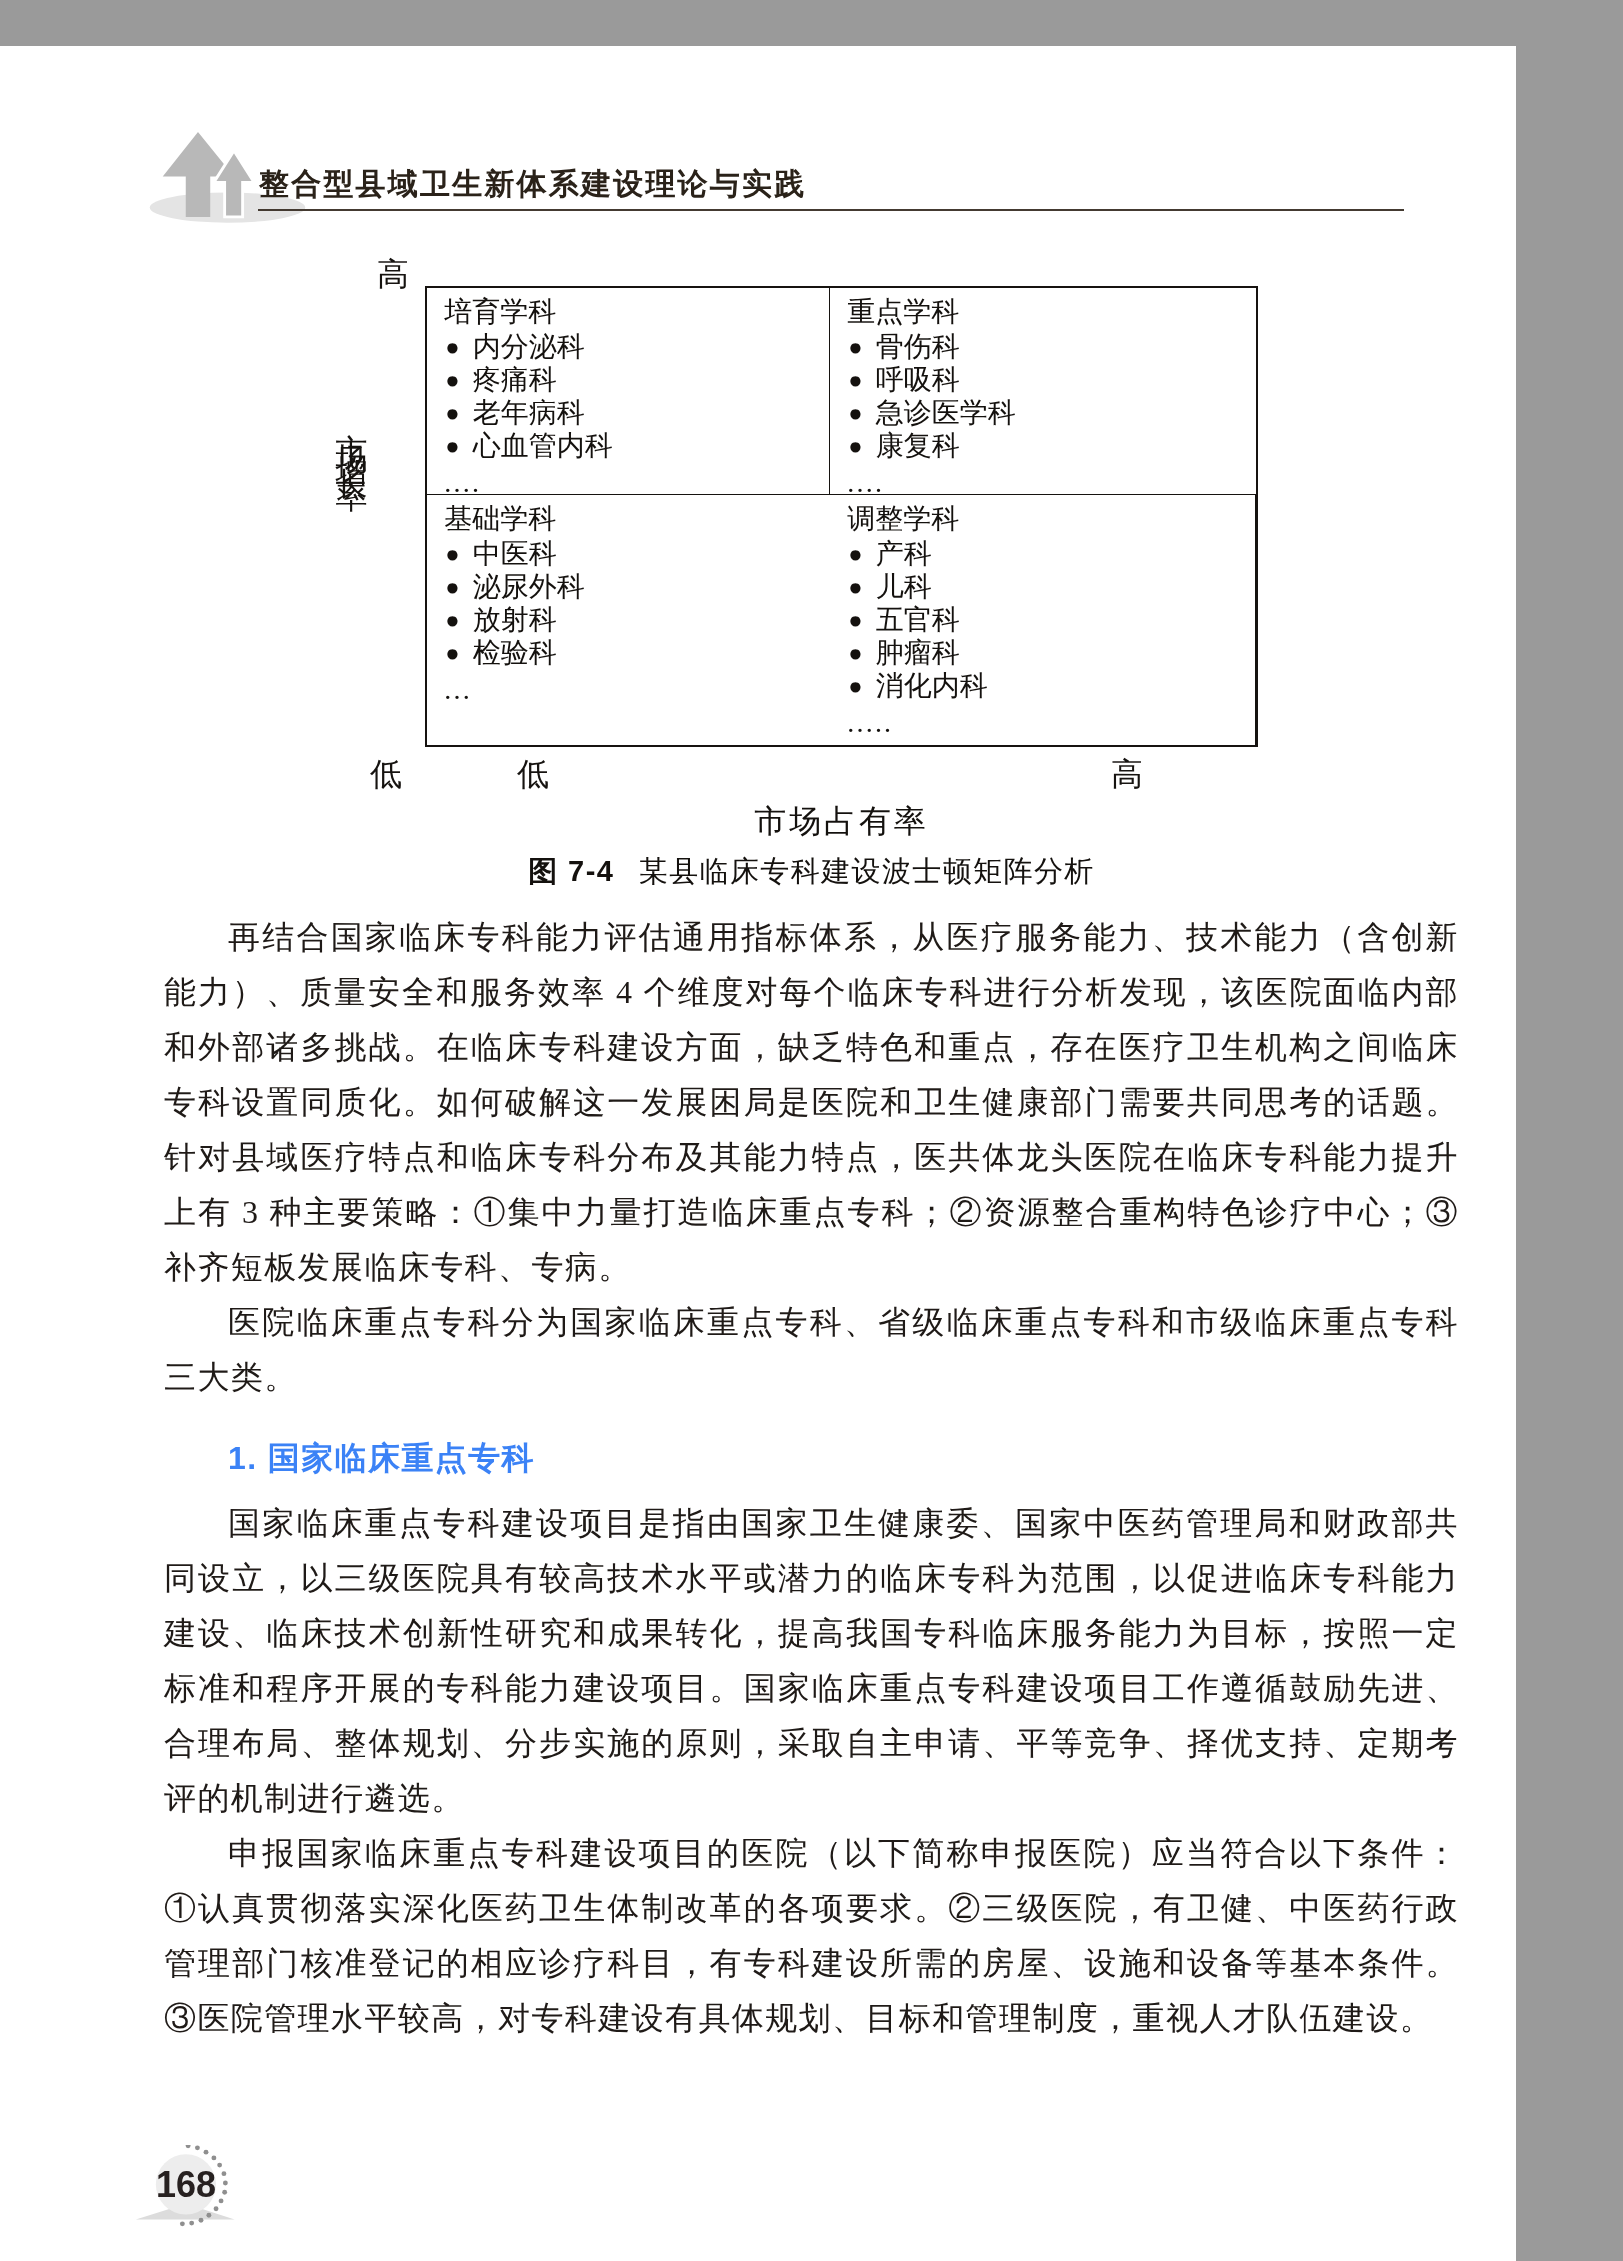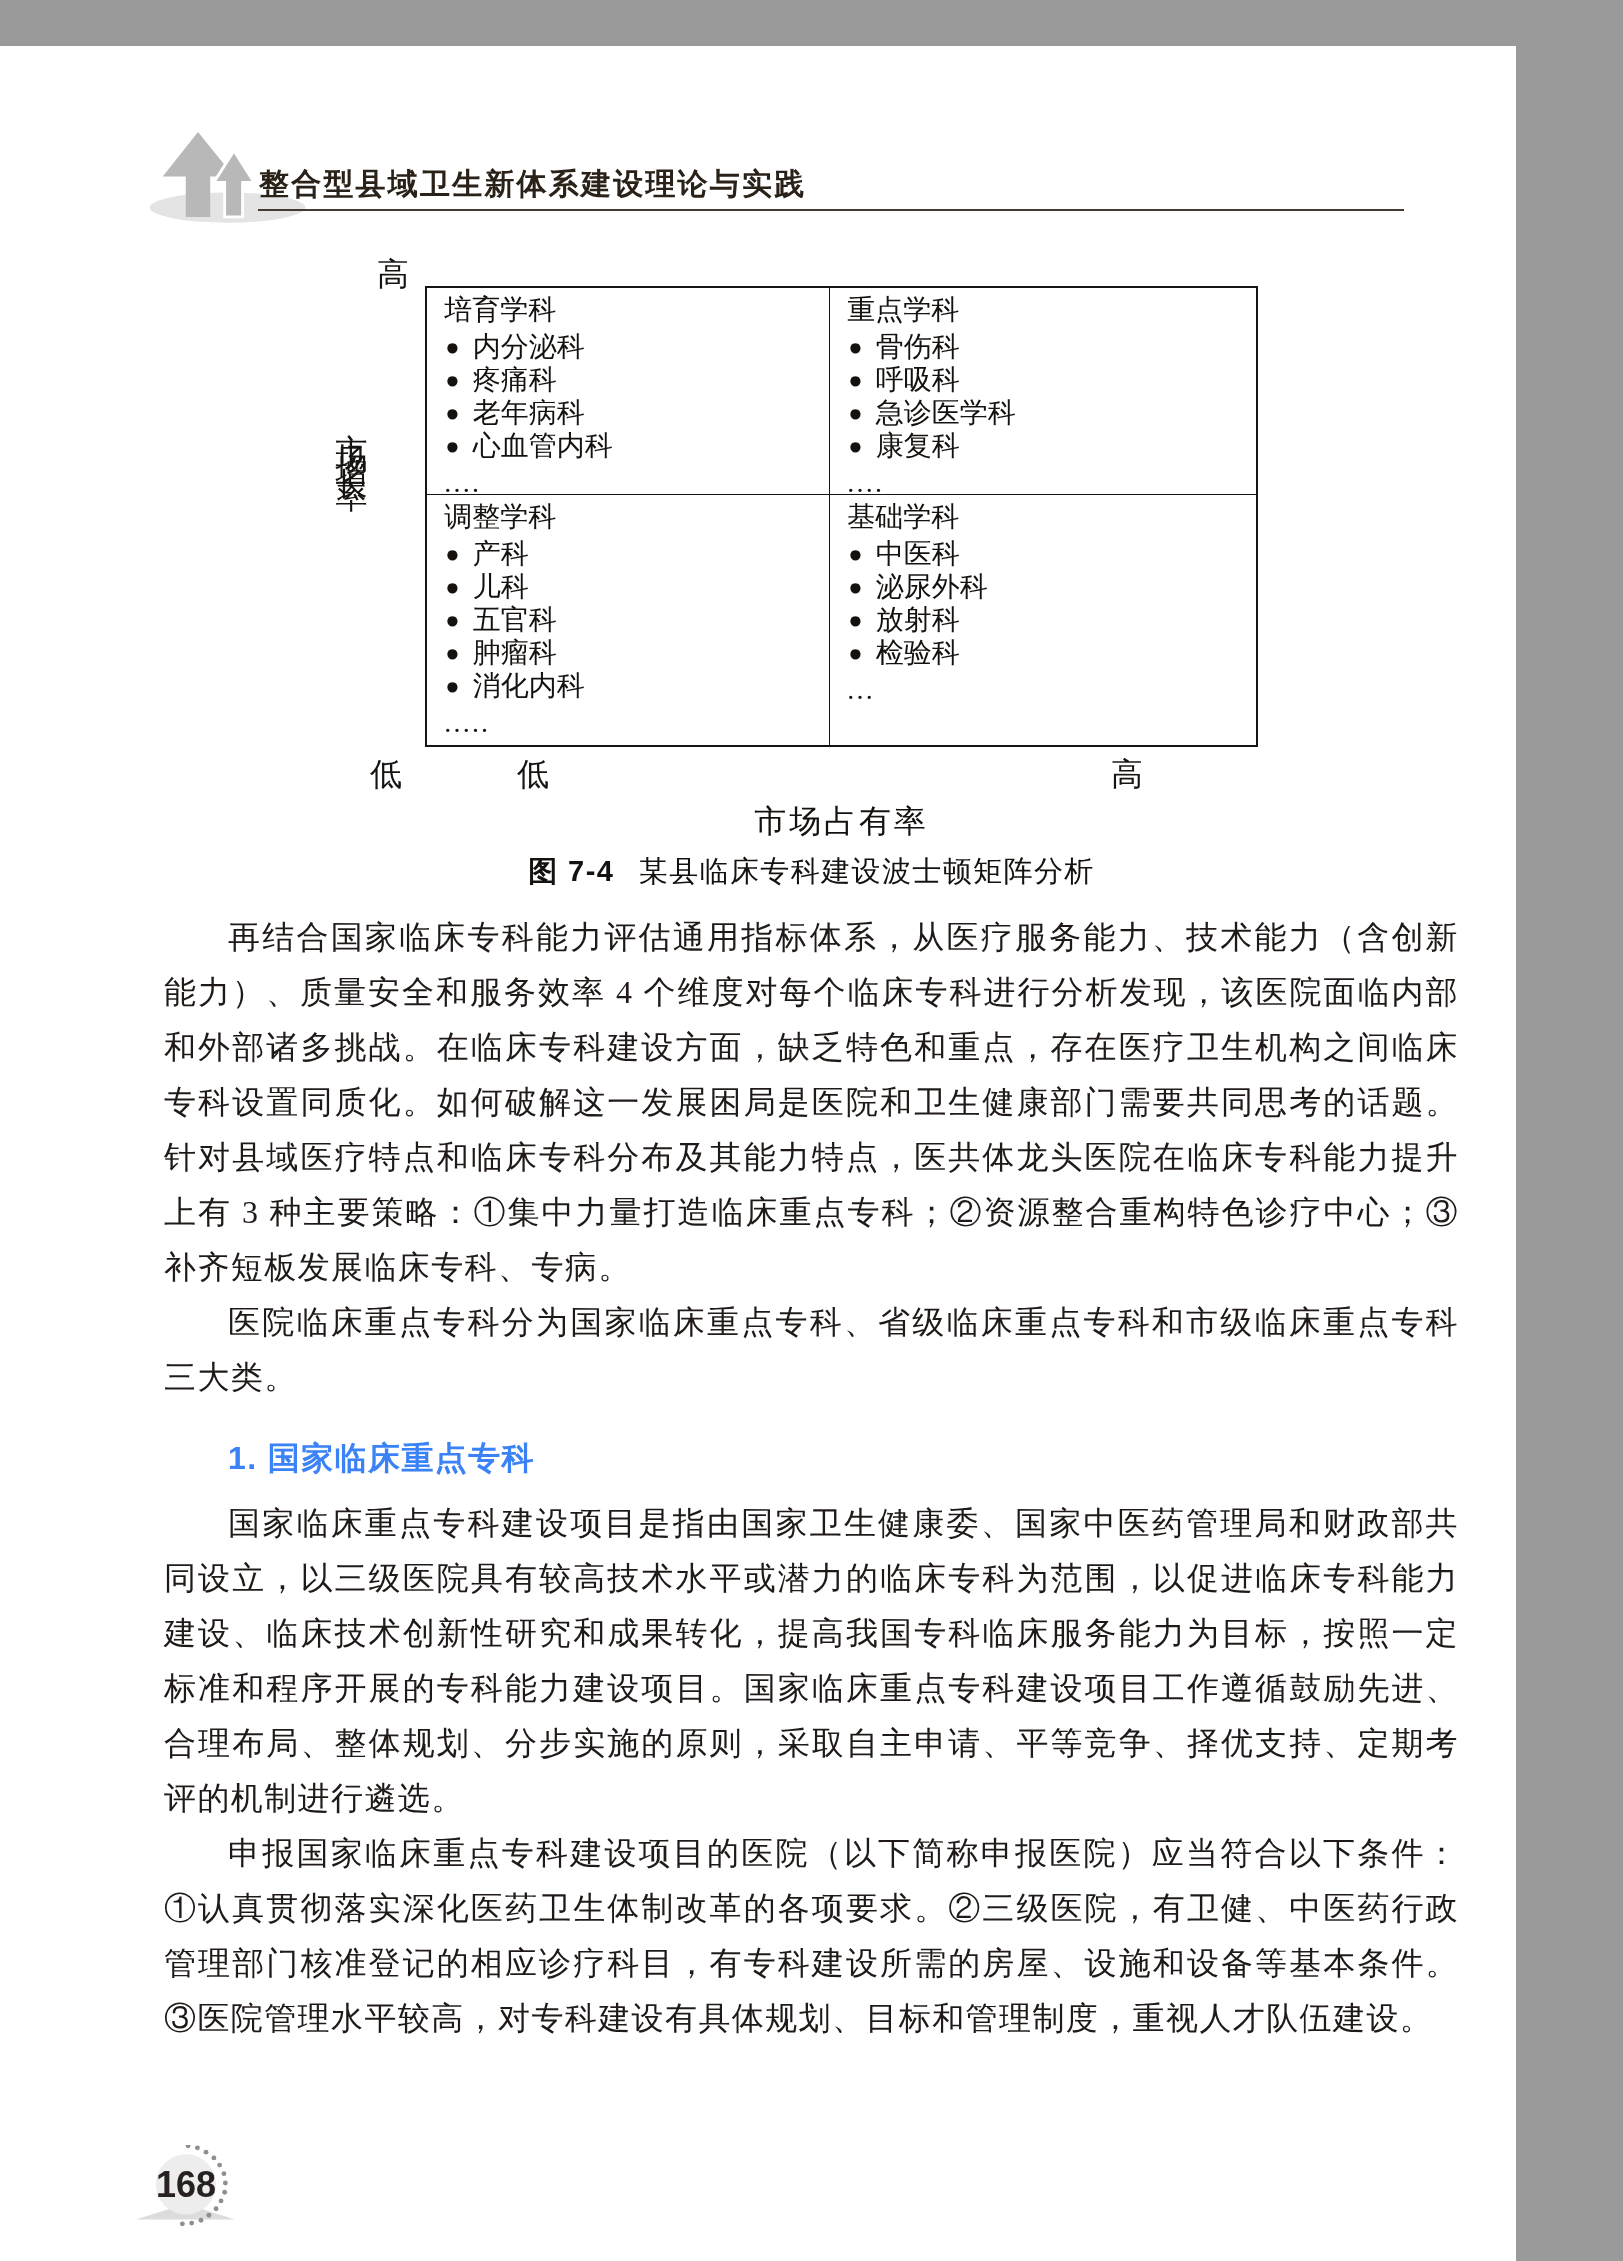--- a/index.html
+++ b/index.html
@@ -35,21 +35,21 @@
     font-size:32px;letter-spacing:11.5px;color:#161310;
   }
   .matrix-box{
     position:absolute;left:425px;top:240px;width:833px;height:461px;
     border:2.2px solid #161310;box-sizing:border-box;
     display:grid;grid-template-columns:403px 1fr;grid-template-rows:207px 1fr;
   }
   .q-cell{box-sizing:border-box;padding:7.2px 7.2px 0 17.3px;font-size:28px;line-height:33px;color:#14110e;}
   .q-cell.c-left{border-right:1.4px solid #161310;}
   .q-cell.r-top{border-bottom:1.4px solid #161310;}
-  .q-title{margin-bottom:1.4px;font-family:Liberation Mono, monospace;}
+  .q-title{margin-bottom:1.4px;}
   .q-item{white-space:nowrap;}
   .bullet{display:inline-block;margin-right:11.5px;transform:scale(.85);}
   .q-more{margin-top:4.3px;letter-spacing:2.2px;}
   .x-axis-title{
     position:absolute;left:425px;top:754px;width:833px;
     text-align:center;font-size:32px;letter-spacing:2.9px;color:#14110e;
   }
   .fig-caption{
     position:absolute;left:164px;top:806px;width:1295px;
     text-align:center;font-size:29px;color:#14110e;
@@ -123,37 +123,37 @@
 
       <div class="q-cell r-top">
         <div class="q-title">重点学科</div>
         <div class="q-item"><span class="bullet">●</span><span>骨伤科</span></div>
         <div class="q-item"><span class="bullet">●</span><span>呼吸科</span></div>
         <div class="q-item"><span class="bullet">●</span><span>急诊医学科</span></div>
         <div class="q-item"><span class="bullet">●</span><span>康复科</span></div>
         <div class="q-more">....</div>
       </div>
 
+      <div class="q-cell">
+        <div class="q-title">基础学科</div>
+        <div class="q-item"><span class="bullet">●</span><span>中医科</span></div>
+        <div class="q-item"><span class="bullet">●</span><span>泌尿外科</span></div>
+        <div class="q-item"><span class="bullet">●</span><span>放射科</span></div>
+        <div class="q-item"><span class="bullet">●</span><span>检验科</span></div>
+        <div class="q-more">...</div>
+      </div>
+
       <div class="q-cell c-left">
         <div class="q-title">调整学科</div>
         <div class="q-item"><span class="bullet">●</span><span>产科</span></div>
         <div class="q-item"><span class="bullet">●</span><span>儿科</span></div>
         <div class="q-item"><span class="bullet">●</span><span>五官科</span></div>
         <div class="q-item"><span class="bullet">●</span><span>肿瘤科</span></div>
         <div class="q-item"><span class="bullet">●</span><span>消化内科</span></div>
         <div class="q-more">.....</div>
-      </div>
-
-      <div class="q-cell">
-        <div class="q-title">基础学科</div>
-        <div class="q-item"><span class="bullet">●</span><span>中医科</span></div>
-        <div class="q-item"><span class="bullet">●</span><span>泌尿外科</span></div>
-        <div class="q-item"><span class="bullet">●</span><span>放射科</span></div>
-        <div class="q-item"><span class="bullet">●</span><span>检验科</span></div>
-        <div class="q-more">...</div>
       </div>
     </div>
 
     <span class="axis-label x-low">低</span>
     <span class="axis-label x-high">高</span>
     <div class="x-axis-title">市场占有率</div>
 
     <div class="fig-caption">
       <span class="cap-label">图 7-4</span><span class="cap-text">某县临床专科建设波士顿矩阵分析</span>
     </div>

